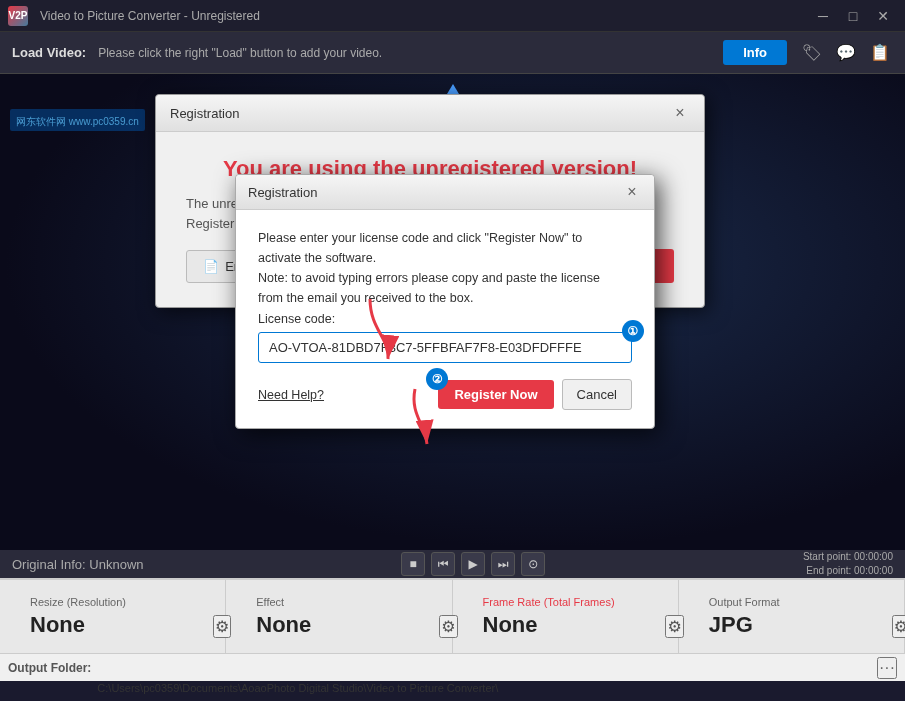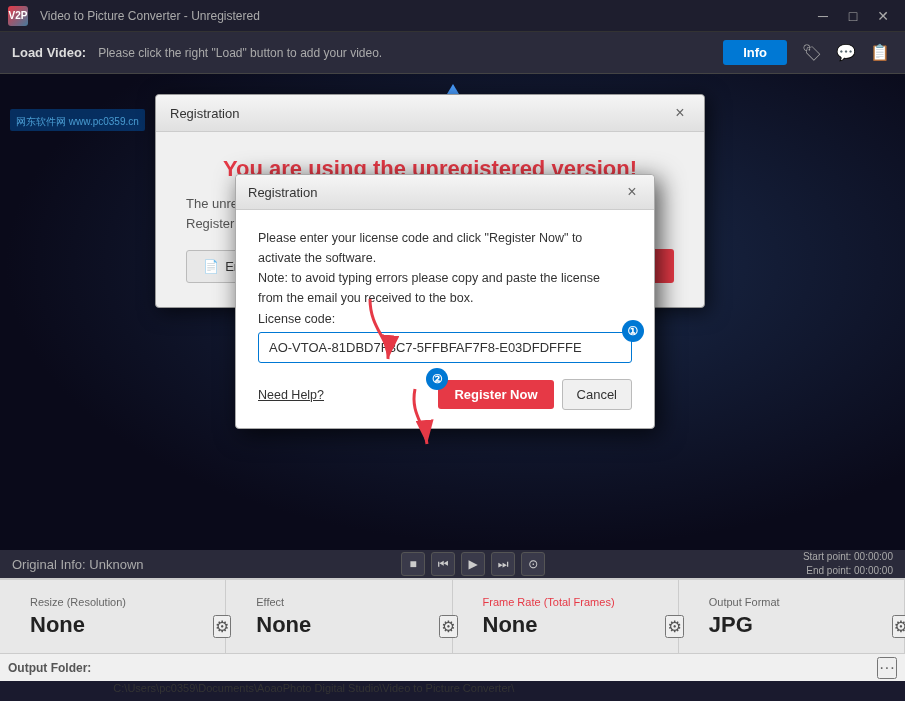--- a/index.html
+++ b/index.html
@@ -450,21 +450,21 @@
 
     
     .output-bar {
       width: 100%;
       height: 28px;
       background: #f0f0f0;
       border-top: 1px solid #ccc;
       display: flex;
       align-items: center;
       padding: 0 8px;
-      gap: 22px;
+      gap: 6px;
     }
     .output-label {
       font-size: 12px;
       color: #555;
       font-weight: 600;
       white-space: nowrap;
     }
     .output-path {
       font-size: 11px;
       color: #333;

